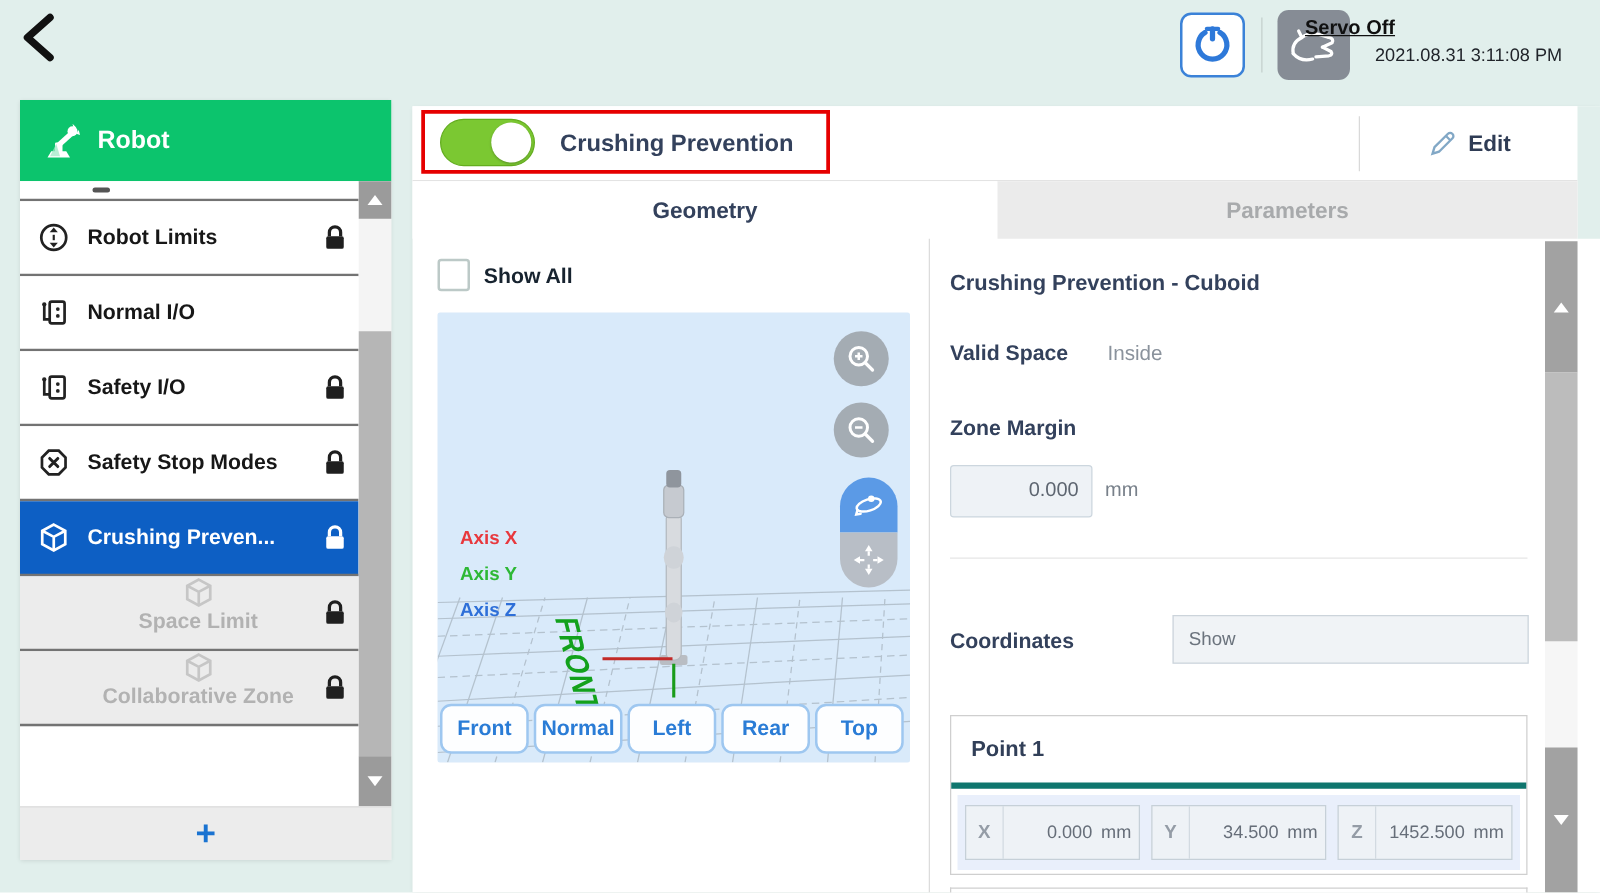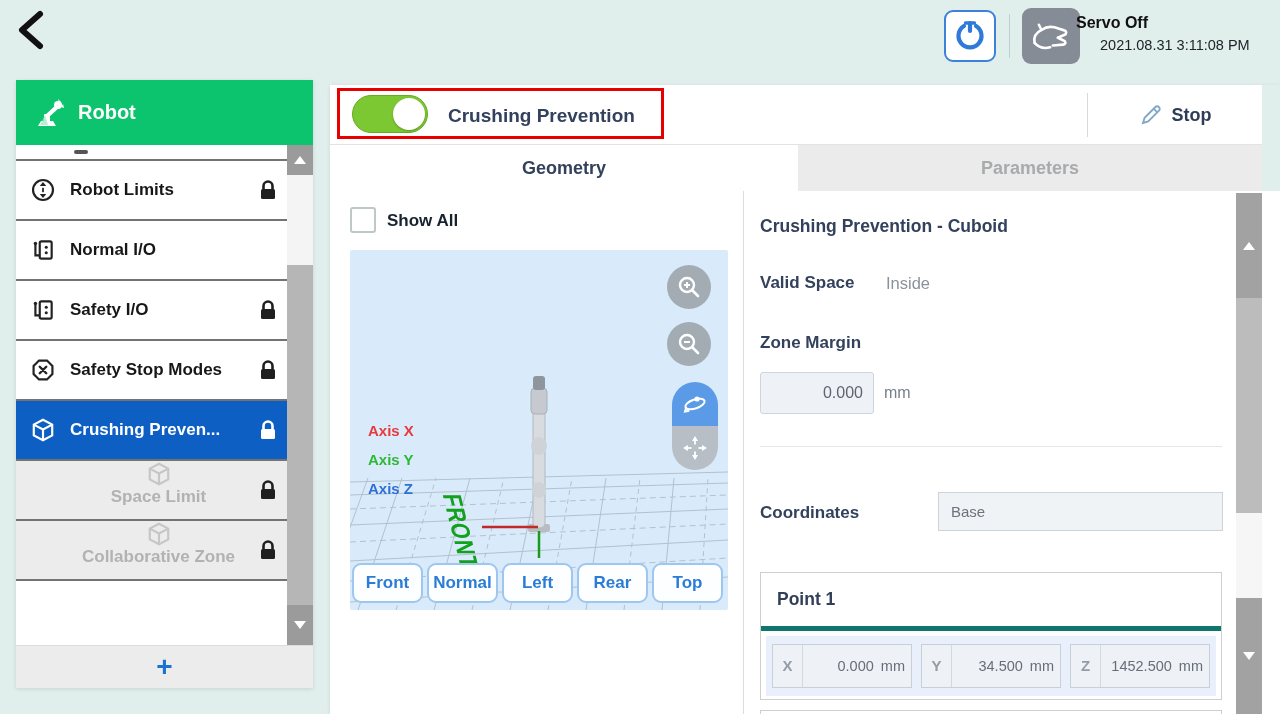--- a/index.html
+++ b/index.html
@@ -5,21 +5,21 @@
   * { margin:0; padding:0; box-sizing:border-box; }
   html,body { width:1280px; height:714px; overflow:hidden; }
   body { background:#e1efec; font-family:"Liberation Sans", sans-serif; color:#1d1d1d; position:relative; }
   .abs { position:absolute; }
 
   
   #back-btn { left:14px; top:8px; width:44px; height:50px; cursor:pointer; }
   #conn-btn { left:944px; top:10px; width:52px; height:52px; background:#fff; border:2px solid #3b82d8; border-radius:9px; display:flex; align-items:center; justify-content:center; }
   #top-divider { left:1009px; top:14px; width:1px; height:44px; background:#c3cfcc; }
   #hand-btn { left:1022px; top:8px; width:58px; height:56px; background:#868c95; border-radius:9px; display:flex; align-items:center; justify-content:center; }
-  #servo-title { left:1076px; top:14px; font-weight:bold; font-size:16px; color:#101010; }
+  #servo-title { left:1044px; top:14px; font-weight:bold; font-size:16px; color:#101010;text-decoration:underline; }
   #servo-time { left:1100px; top:37px; font-size:14.5px; color:#20242a; }
 
   
   #sidebar { left:16px; top:80px; width:297px; height:608px; background:#fff; box-shadow:0 1px 4px rgba(0,0,0,.12); }
   #sb-header { left:0; top:0; width:297px; height:65px; background:#0cc46d; display:flex; align-items:center; }
   #sb-header .sb-title { color:#fff; font-size:20px; font-weight:bold; margin-left:12px; }
   #sb-list { left:0; top:65px; width:271px; height:500px; background:#fff; overflow:hidden; }
   .sb-row { position:relative; width:271px; height:60px; border-bottom:2px solid #737373; display:flex; align-items:center; background:#fff; cursor:pointer; }
   .sb-row .ic { width:26px; height:26px; margin-left:14px; flex:0 0 26px; color:#222; }
   .sb-row .lb { margin-left:14px; font-size:17px; font-weight:bold; color:#171717; white-space:nowrap; }
@@ -255,21 +255,21 @@
   <div class="abs" id="main-toggle">
     <div class="knob"></div>
   </div>
   <span class="abs" id="toggle-label">Crushing Prevention</span>
   <div class="abs" id="edit-divider"></div>
   <div class="abs" id="edit-btn">
     <svg width="24" height="24" viewBox="0 0 24 24">
       <path d="M4 20 l1.6-5.2 L16.4 4 a2.4 2.4 0 0 1 3.4 0 l0.2 0.2 a2.4 2.4 0 0 1 0 3.4 L9.2 18.4 z" fill="none" stroke="#82a8c6" stroke-width="1.9"></path>
       <path d="M14.8 5.8 l3.6 3.6" stroke="#82a8c6" stroke-width="1.9"></path>
     </svg>
-    <span>Stop</span>
+    <span>Edit</span>
   </div>
   <div class="abs" id="teal-patch"></div>
 
   <div class="abs" id="tab-geometry">Geometry</div>
   <div class="abs" id="tab-parameters">Parameters</div>
   <div class="abs" id="col-divider"></div>
 
   <div class="abs" id="show-all-box"></div>
   <span class="abs" id="show-all-label">Show All</span>
 
@@ -364,21 +364,21 @@
   </div>
 
   <span class="abs rp-bold" id="rp-title">Crushing Prevention - Cuboid</span>
   <span class="abs rp-bold" id="valid-space-label">Valid Space</span>
   <span class="abs" id="valid-space-value">Inside</span>
   <span class="abs rp-bold" id="zone-margin-label">Zone Margin</span>
   <div class="abs" id="zm-input">0.000</div>
   <span class="abs" id="zm-unit">mm</span>
   <div class="abs" id="rp-hline"></div>
   <span class="abs rp-bold" id="coord-label">Coordinates</span>
-  <div class="abs" id="coord-select">Base</div>
+  <div class="abs" id="coord-select">Show</div>
 
   <div class="abs" id="point-card">
     <div class="hd">
       <span>Point 1</span>
     </div>
     <div id="point-row">
       <div class="pf" style="left:6px">
         <span class="ax">X</span>
         <span class="val">0.000</span>
         <span class="un">mm</span>

